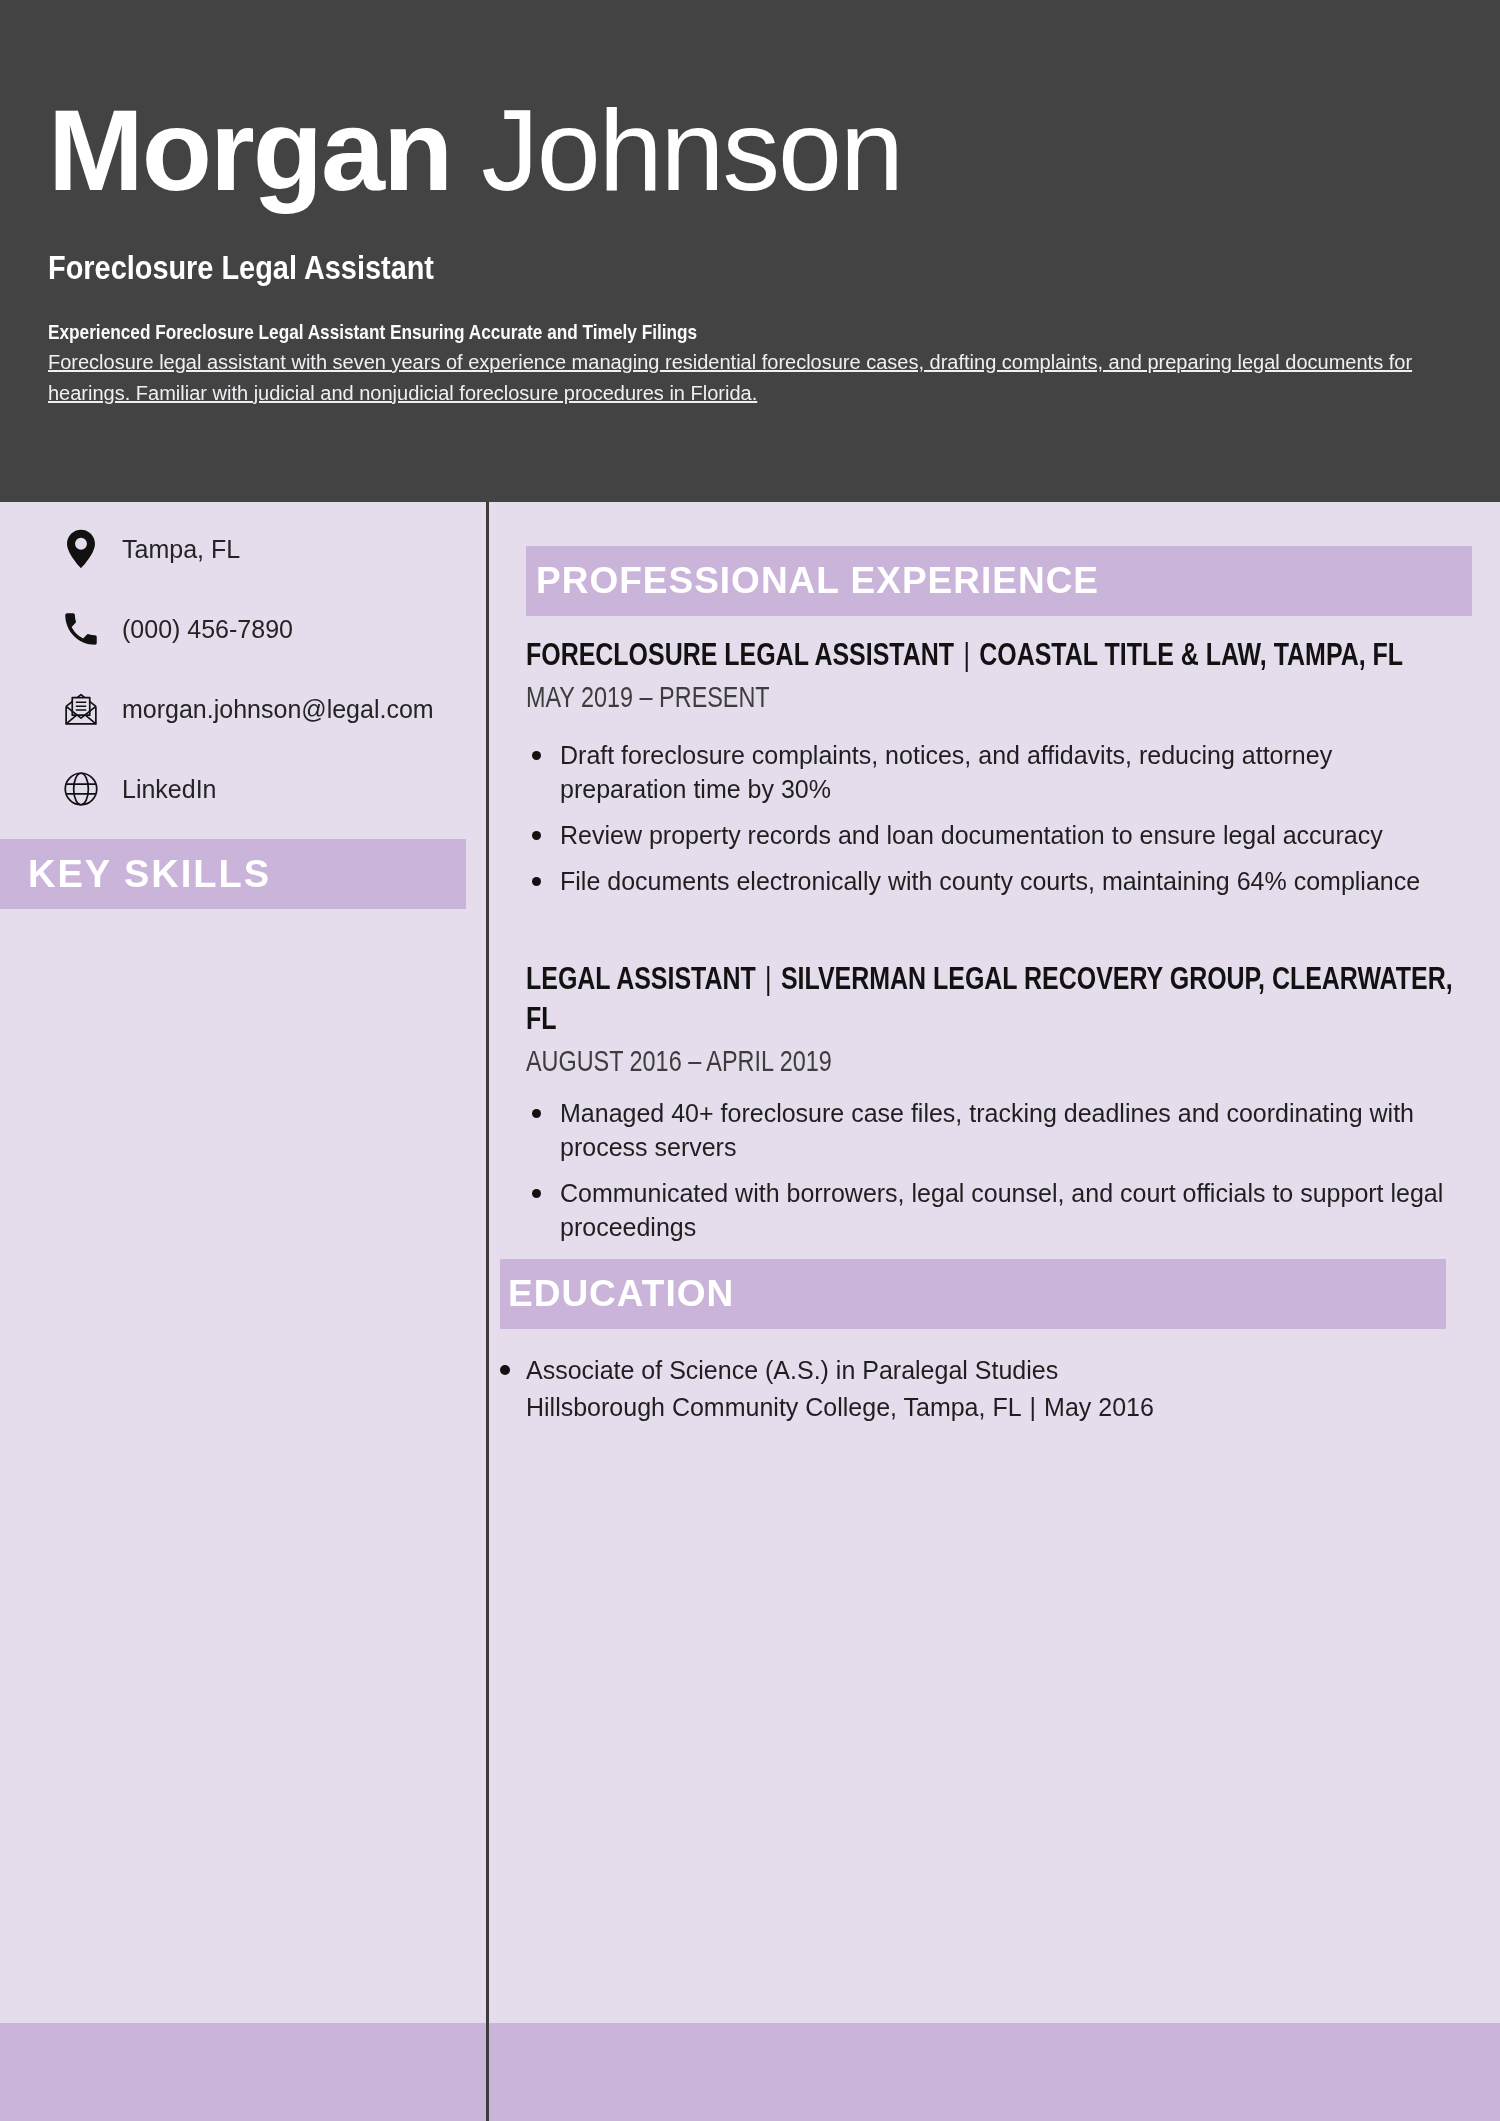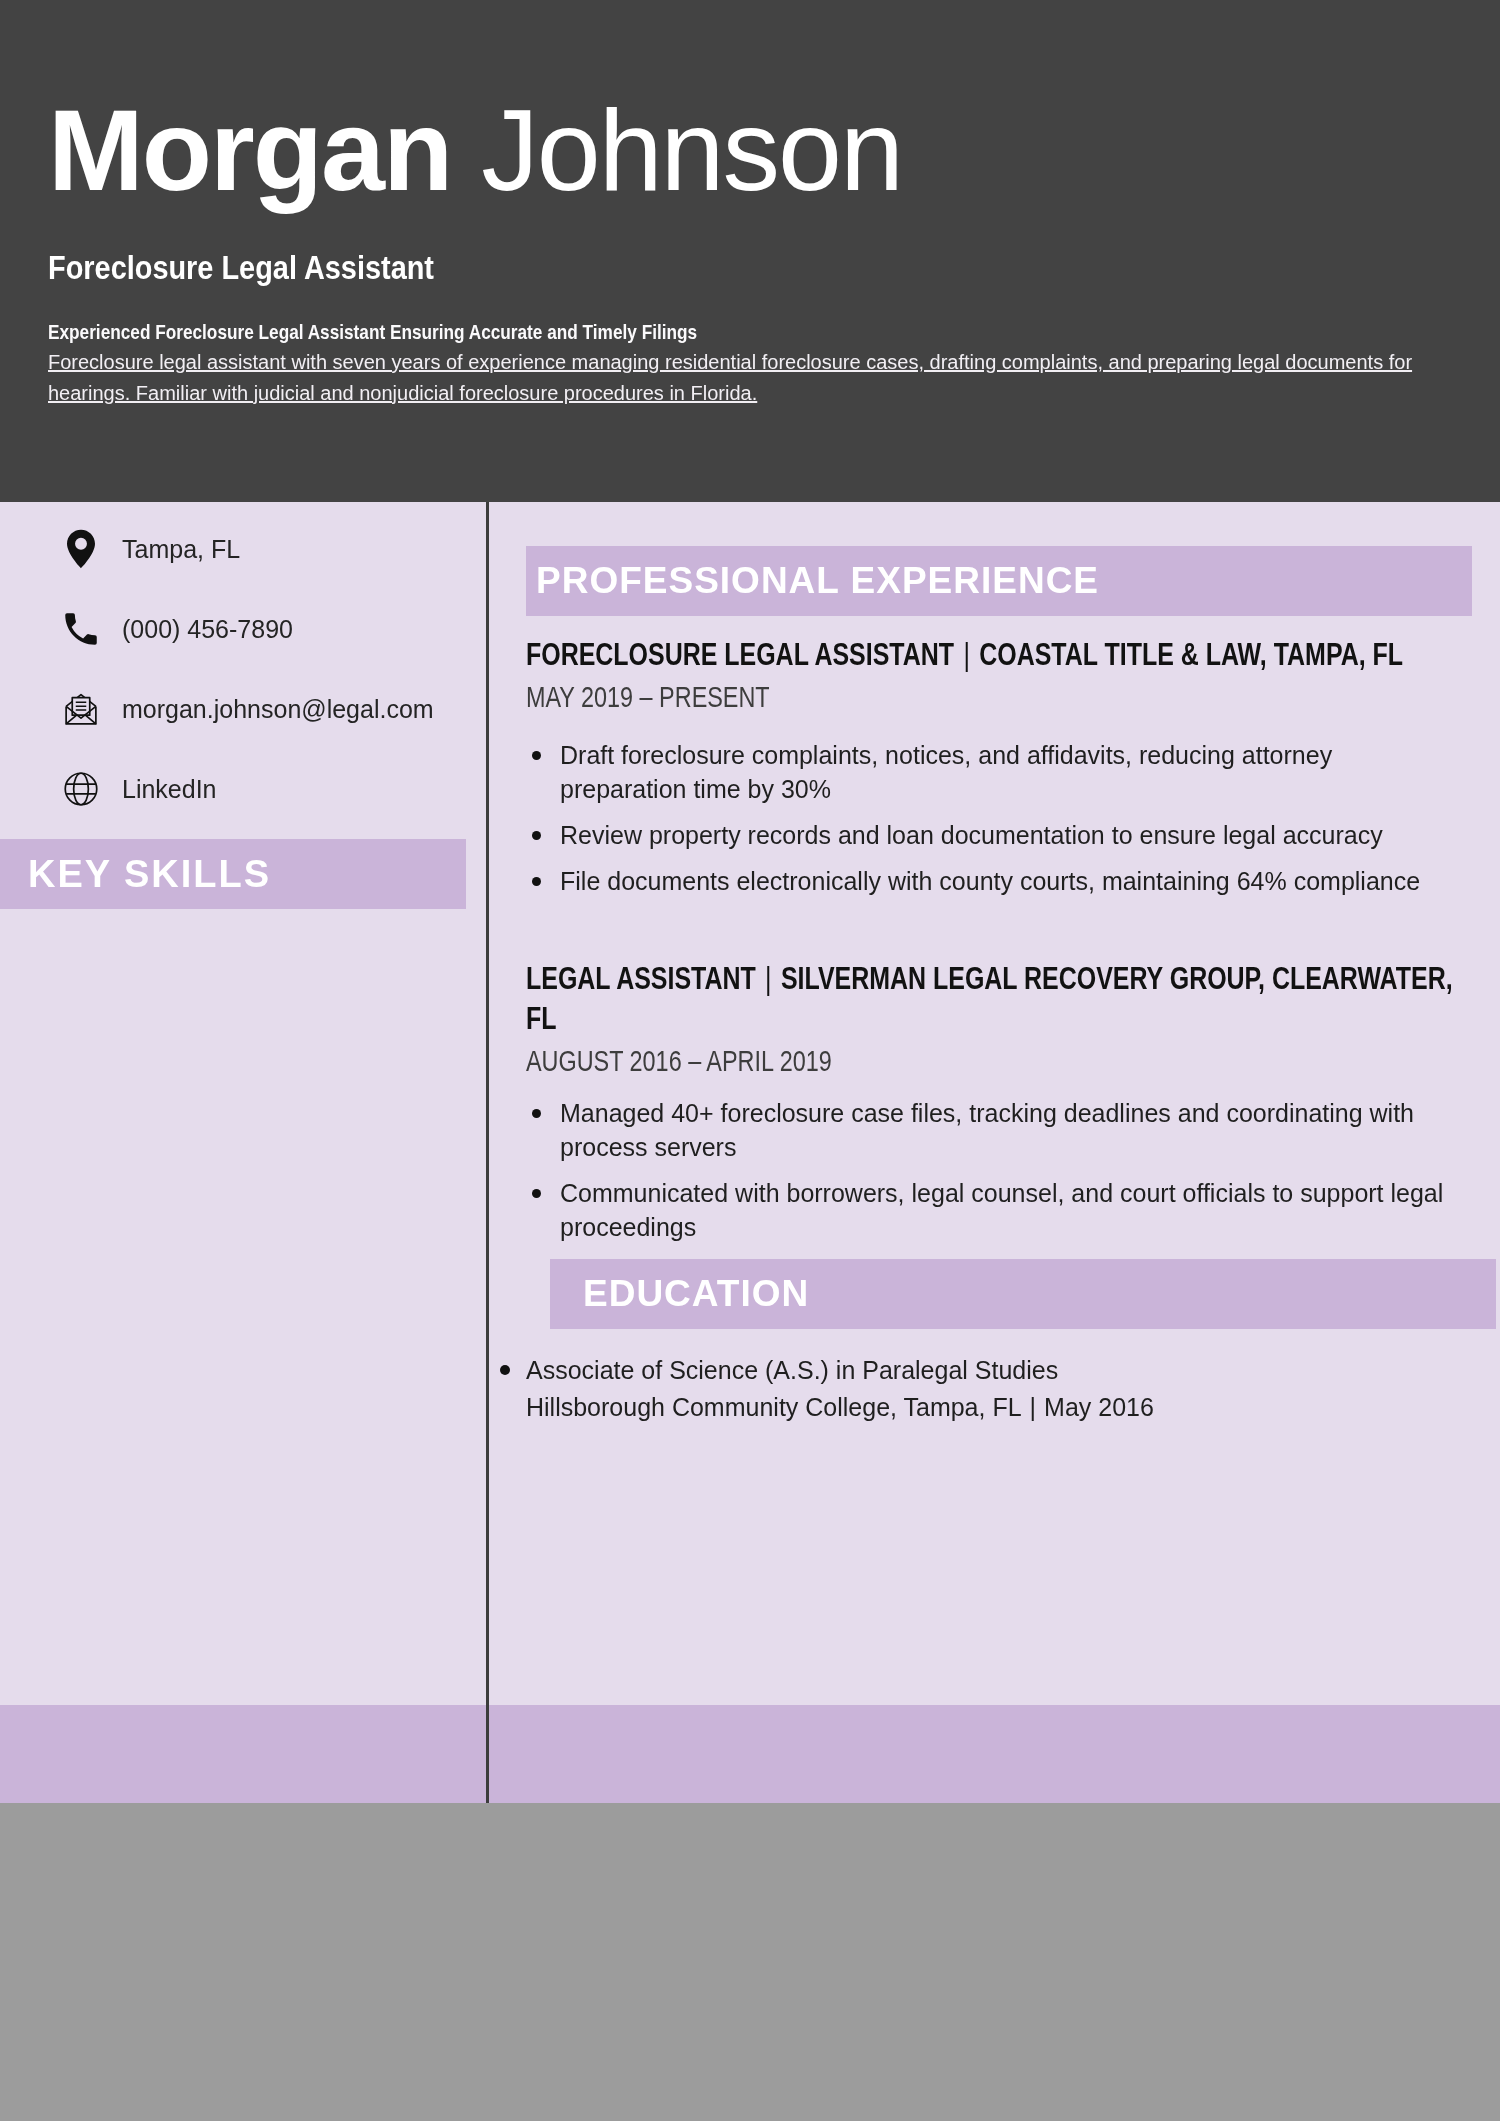--- a/index.html
+++ b/index.html
@@ -1,17 +1,17 @@
 <!DOCTYPE html>
 <html><head>
 <meta charset="utf-8">
 <style>
   html,body { margin:0; padding:0; background:#9c9c9c; }
   .page {
-    position:relative; width:1500px; height:1803px; margin:0 auto;
+    position:relative; width:1500px; height:2121px; margin:0 auto;
     background:#e5dcec; overflow:hidden;
     font-family:"Liberation Sans", sans-serif; color:#222;
   }
 
   
   .hero { position:absolute; left:0; top:0; width:1500px; height:502px; background:#434343; }
   .name {
     position:absolute; left:48px; top:88px; margin:0;
     font-size:115px; line-height:125px; letter-spacing:-2px;
     color:#ffffff; font-weight:400; white-space:nowrap;
@@ -40,21 +40,21 @@
   .contact-item { display:flex; align-items:center; height:46px; margin-bottom:34px; }
   .contact-item svg { width:42px; height:42px; flex:none; display:block; }
   .contact-label { margin-left:20px; font-size:25px; color:#242424; }
 
   .bar {
     position:absolute; height:70px; background:#cab4d9; box-sizing:border-box;
     display:flex; align-items:center; color:#ffffff; font-weight:700;
   }
   .bar-skills     { left:0;     top:839px;  width:466px; padding-left:28px; font-size:38px; letter-spacing:2px; }
   .bar-experience { left:526px; top:546px;  width:946px; padding-left:10px; font-size:37px; letter-spacing:1px; }
-  .bar-education  { left:550px; top:1259px; width:946px; padding-left:33px; font-size:37px; letter-spacing:1px; }
+  .bar-education  { left:500px; top:1259px; width:946px; padding-left:8px; font-size:37px; letter-spacing:1px; }
 
   .skills { position:absolute; left:72px; top:926px; margin:0; padding:0; list-style:none; font-size:25px; color:#1f1f1f; }
   .skills li { position:relative; line-height:45px; padding-left:34px; }
   .skills li::before { content:""; position:absolute; left:0; top:17px; width:11px; height:11px; border-radius:50%; background:#111; }
 
   
   .job { position:absolute; left:526px; width:946px; }
   .job-1 { top:634px; }
   .job-2 { top:958px; }
   .job-head { width:1212px; transform:scaleX(0.78); transform-origin:left top; }

